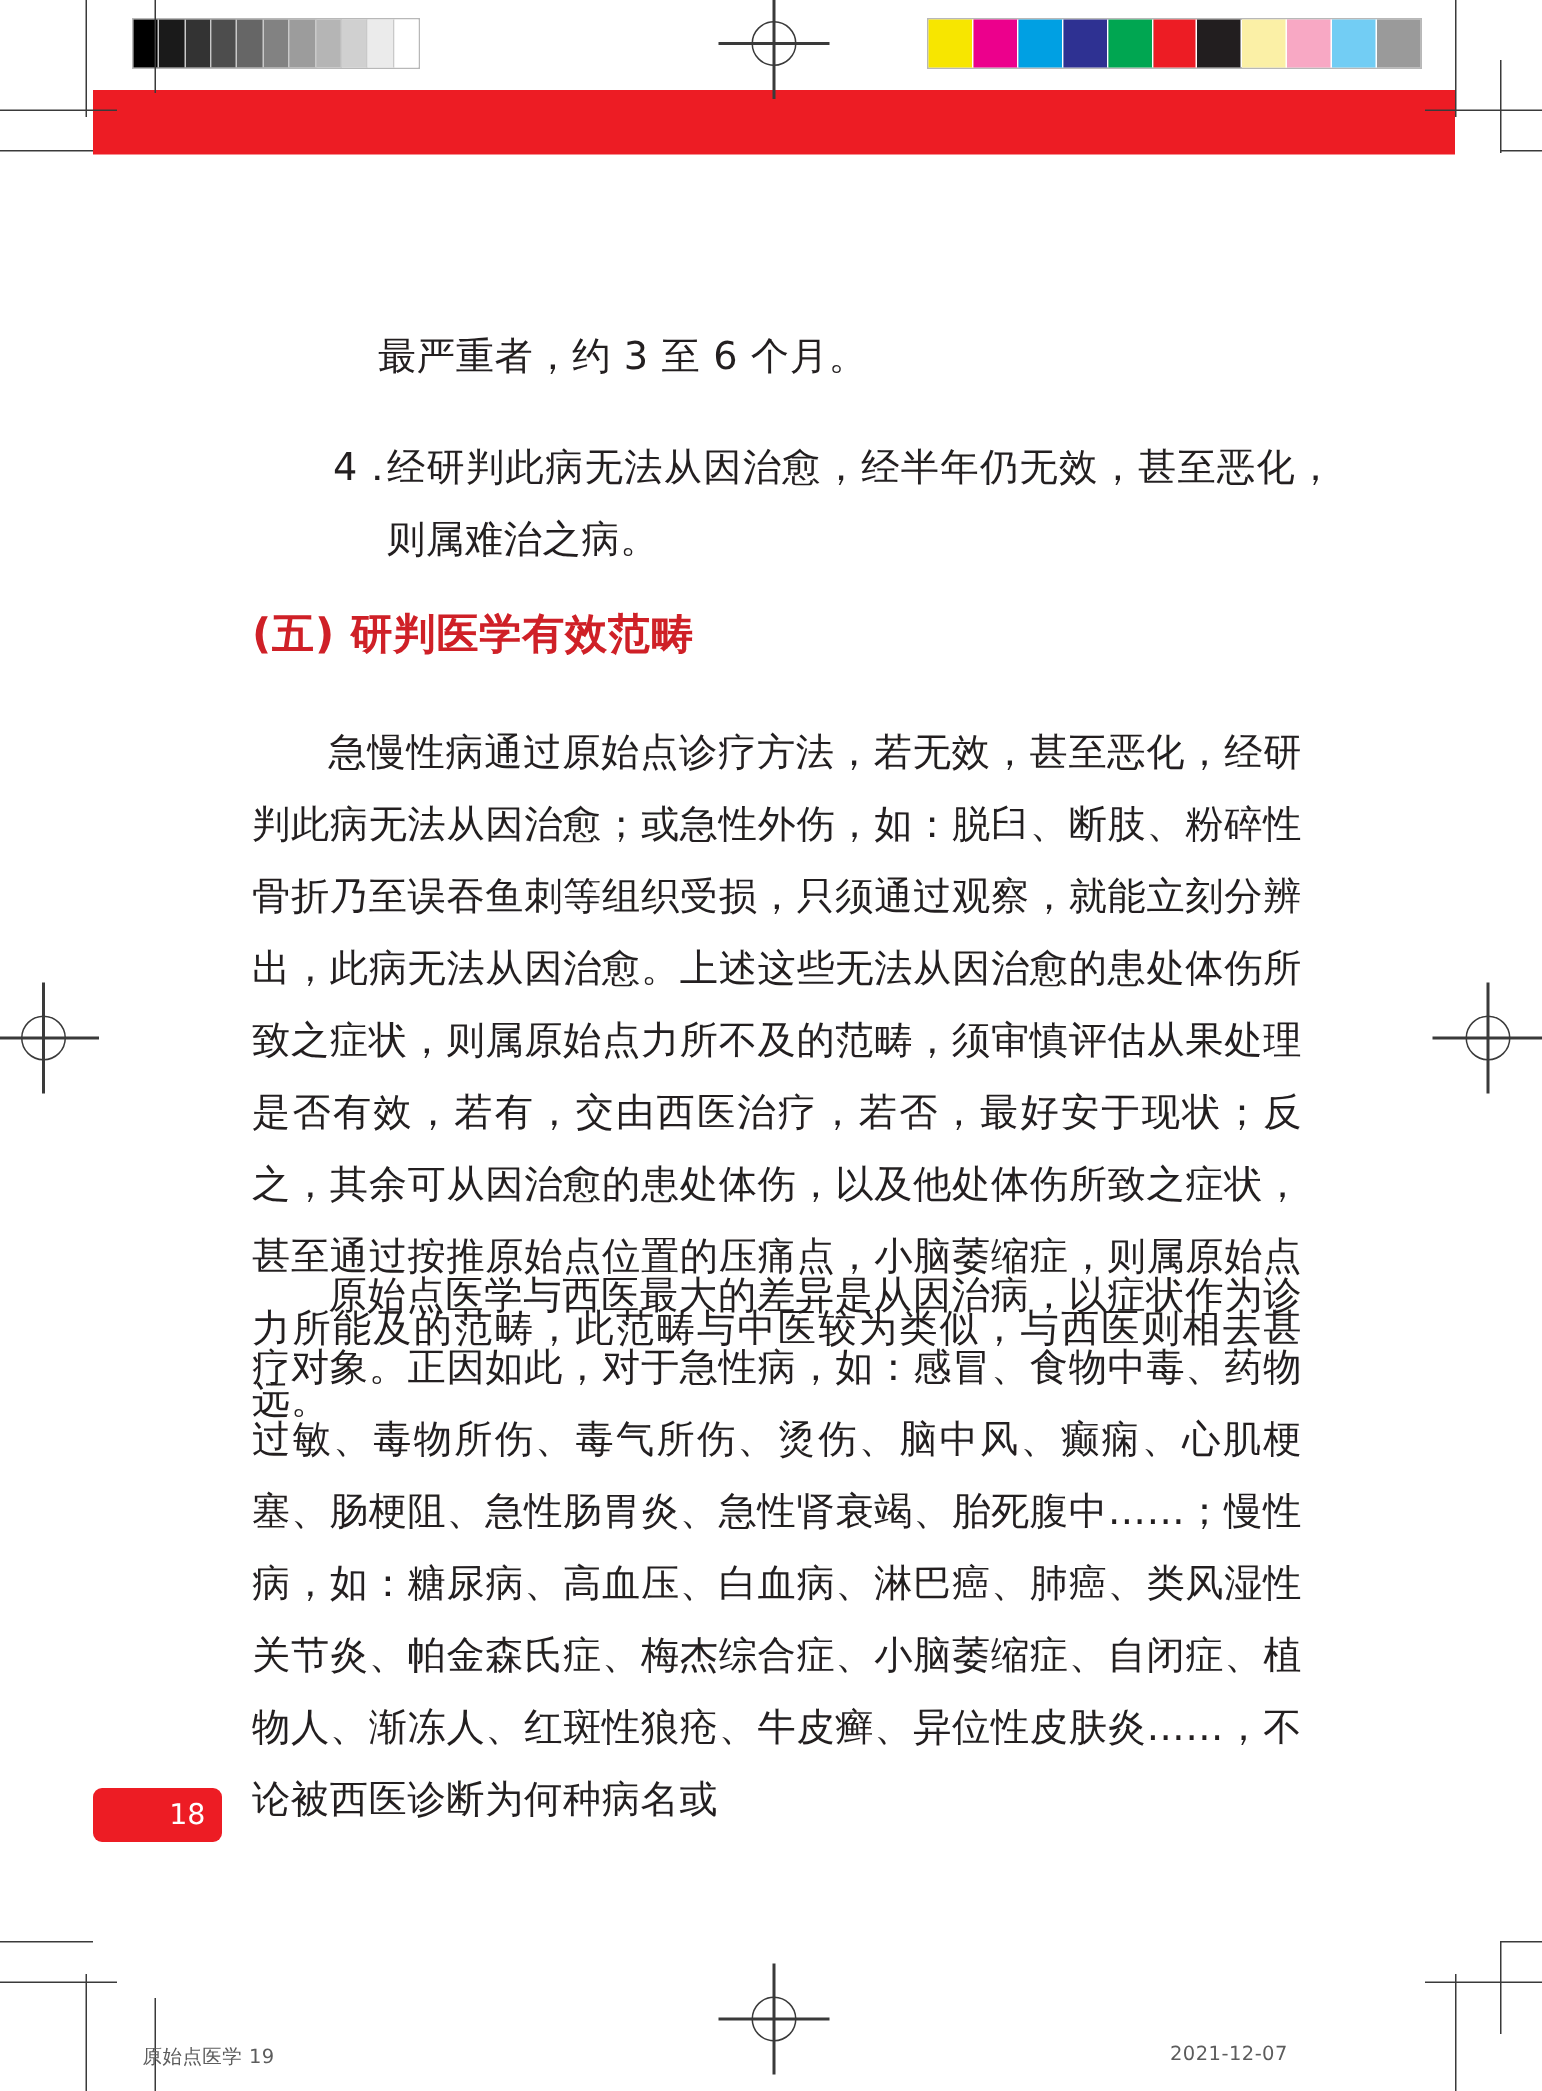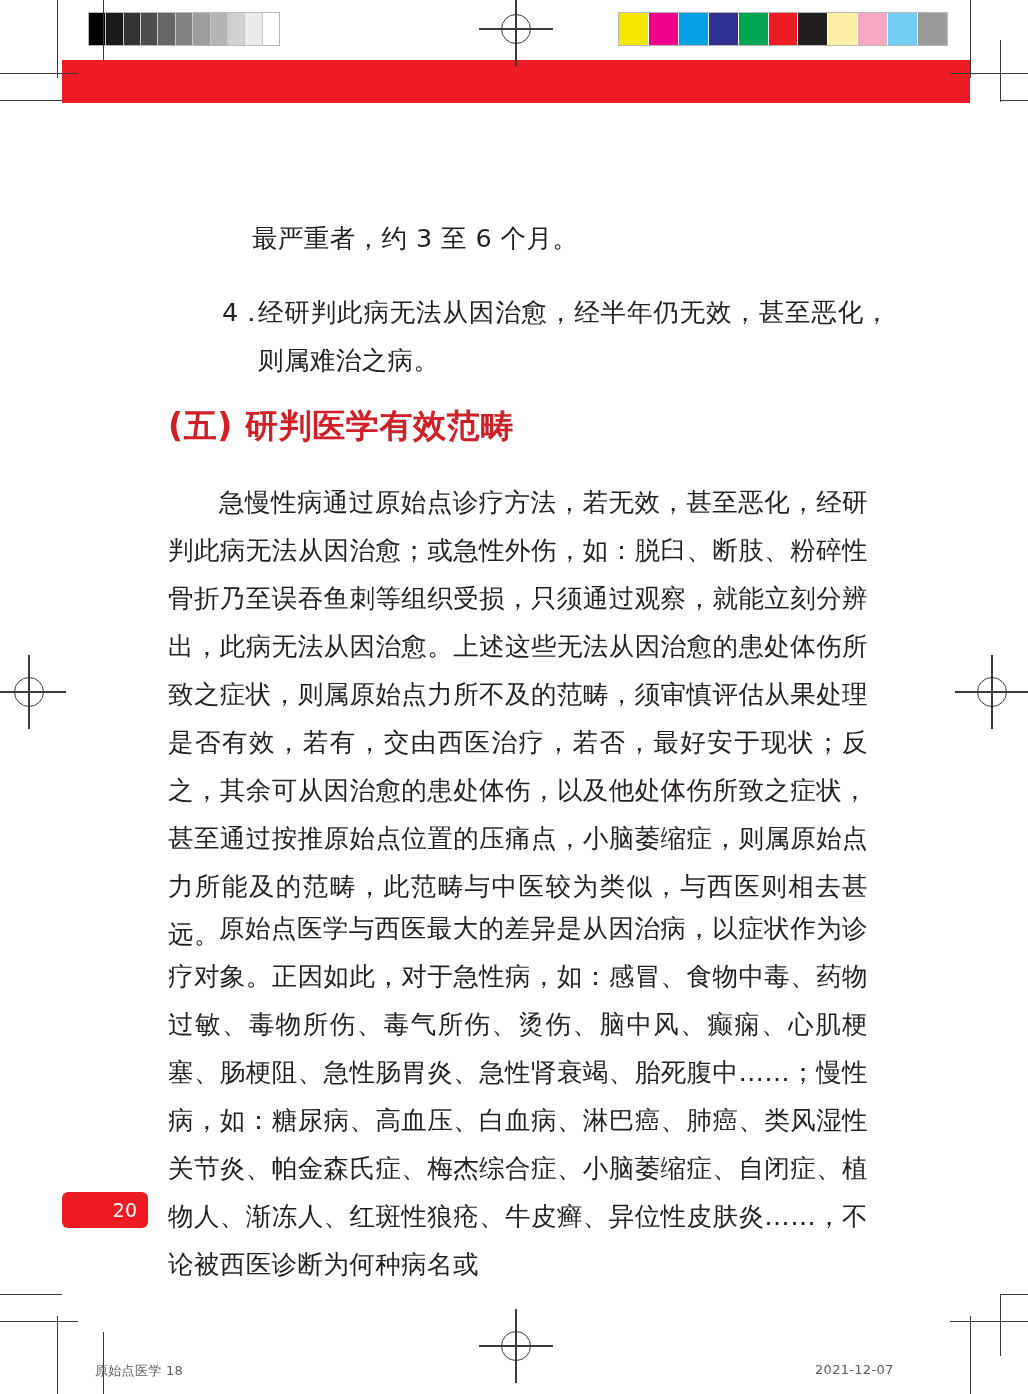--- a/index.html
+++ b/index.html
@@ -136,34 +136,34 @@
   }
   .numbered-item .txt {
     flex: 1 1 auto;
   }
 
   .section-heading {
     position: absolute;
     left: 168px;
     top: 404px;
     color: #cf2027;
-    font-size: 33px;
+    font-size: 28px;
     font-weight: bold;
     letter-spacing: 0.6px;
     font-family: "DejaVu Sans", "Liberation Sans", sans-serif;
   }
 
   .para {
     position: absolute;
     left: 168px;
     width: 700px;
     text-indent: 51px;
   }
   .para.p1 { top: 478px; }
-  .para.p2 { top: 904px; }
+  .para.p2 { top: 840px; }
 
   .page-badge {
     position: absolute;
     left: 62px;
     top: 1192px;
     width: 86px;
     height: 36px;
     background: #ed1c24;
     border-radius: 6px;
     color: #ffffff;
@@ -179,21 +179,21 @@
   .footer-left {
     position: absolute;
     left: 95px;
     top: 1362px;
     font-size: 13px;
     color: #5c5c5c;
     letter-spacing: 0.3px;
   }
   .footer-right {
     position: absolute;
-    left: 815px;
+    left: 780px;
     top: 1362px;
     font-size: 13px;
     color: #5c5c5c;
     letter-spacing: 0.3px;
   }
 </style>
 </head>
 <body>
 
 <div class="page">
@@ -285,19 +285,19 @@
       <span class="num">4．</span>
       <span class="txt">经研判此病无法从因治愈，经半年仍无效，甚至恶化，则属难治之病。</span>
     </div>
 
     <div class="section-heading">(五) 研判医学有效范畴</div>
 
     <div class="body-text para p1">急慢性病通过原始点诊疗方法，若无效，甚至恶化，经研判此病无法从因治愈；或急性外伤，如：脱臼、断肢、粉碎性骨折乃至误吞鱼刺等组织受损，只须通过观察，就能立刻分辨出，此病无法从因治愈。上述这些无法从因治愈的患处体伤所致之症状，则属原始点力所不及的范畴，须审慎评估从果处理是否有效，若有，交由西医治疗，若否，最好安于现状；反之，其余可从因治愈的患处体伤，以及他处体伤所致之症状，甚至通过按推原始点位置的压痛点，小脑萎缩症，则属原始点力所能及的范畴，此范畴与中医较为类似，与西医则相去甚远。</div>
 
     <div class="body-text para p2">原始点医学与西医最大的差异是从因治病，以症状作为诊疗对象。正因如此，对于急性病，如：感冒、食物中毒、药物过敏、毒物所伤、毒气所伤、烫伤、脑中风、癫痫、心肌梗塞、肠梗阻、急性肠胃炎、急性肾衰竭、胎死腹中……；慢性病，如：糖尿病、高血压、白血病、淋巴癌、肺癌、类风湿性关节炎、帕金森氏症、梅杰综合症、小脑萎缩症、自闭症、植物人、渐冻人、红斑性狼疮、牛皮癣、异位性皮肤炎……，不论被西医诊断为何种病名或</div>
 
-    <div class="page-badge">20</div>
-
-    <div class="footer-left">原始点医学 18</div>
+    <div class="page-badge">18</div>
+
+    <div class="footer-left">原始点医学 19</div>
 
     <div class="footer-right">2021-12-07</div>
   </div>
 </div>
 
 </body></html>

